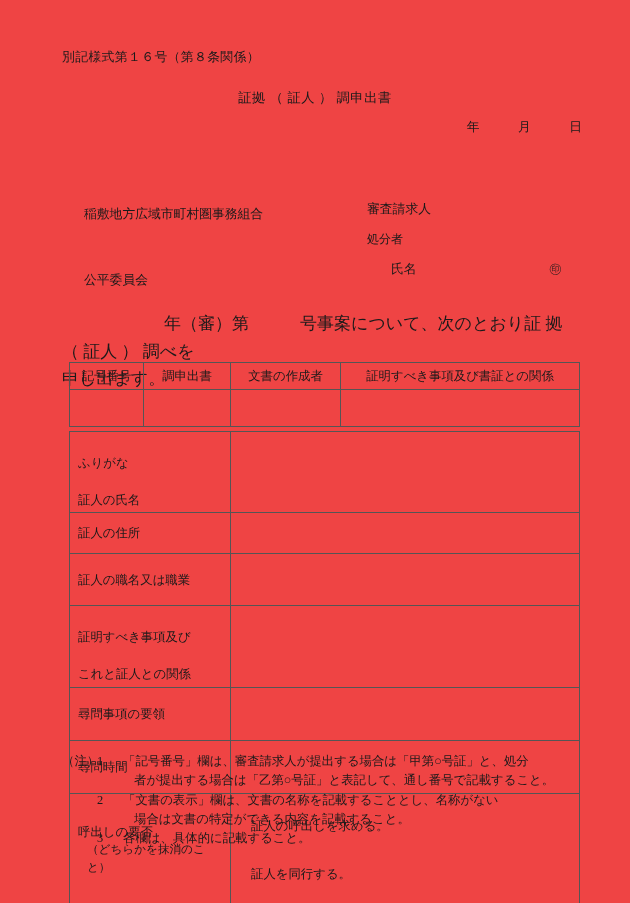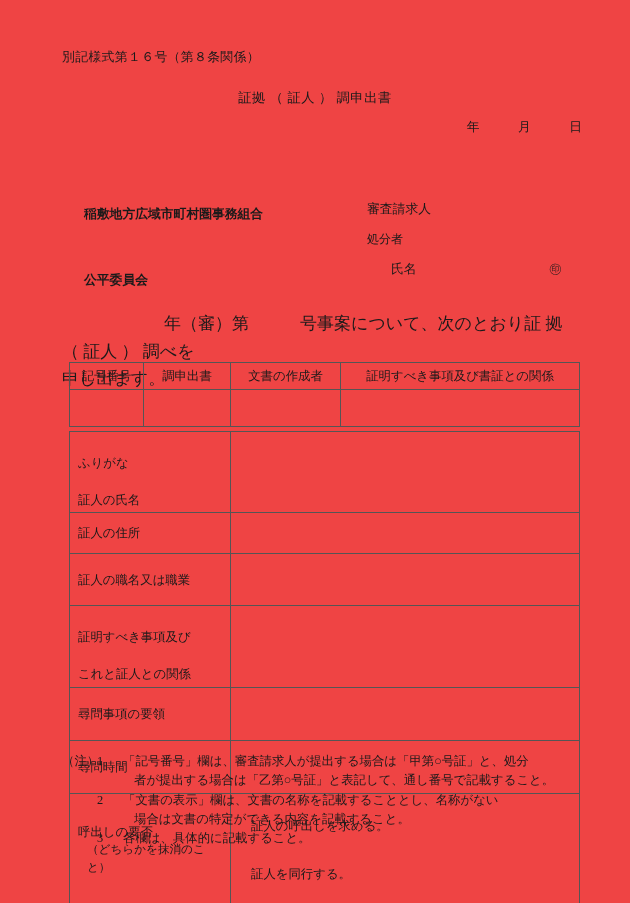--- a/index.html
+++ b/index.html
@@ -46,21 +46,20 @@
     box-sizing: border-box;
     font-size: 12.8px;
     white-space: pre;
   }
 
   
   .addressee {
     left: 84px; top: 159px;
     font-size: 12.8px;
     line-height: 1.72;
-    font-weight: bold;
   }
   .addressee div { white-space: pre; }
 
   
   .sig-applicant { left: 367px; top: 200px; font-size: 12.8px; }
   .sig-disposer  { left: 367px; top: 230px; font-size: 12px; }
   .sig-name      { left: 391px; top: 260px; font-size: 12.8px; }
   .sig-seal      { left: 549px; top: 260px; font-size: 12.8px; }
 
   

